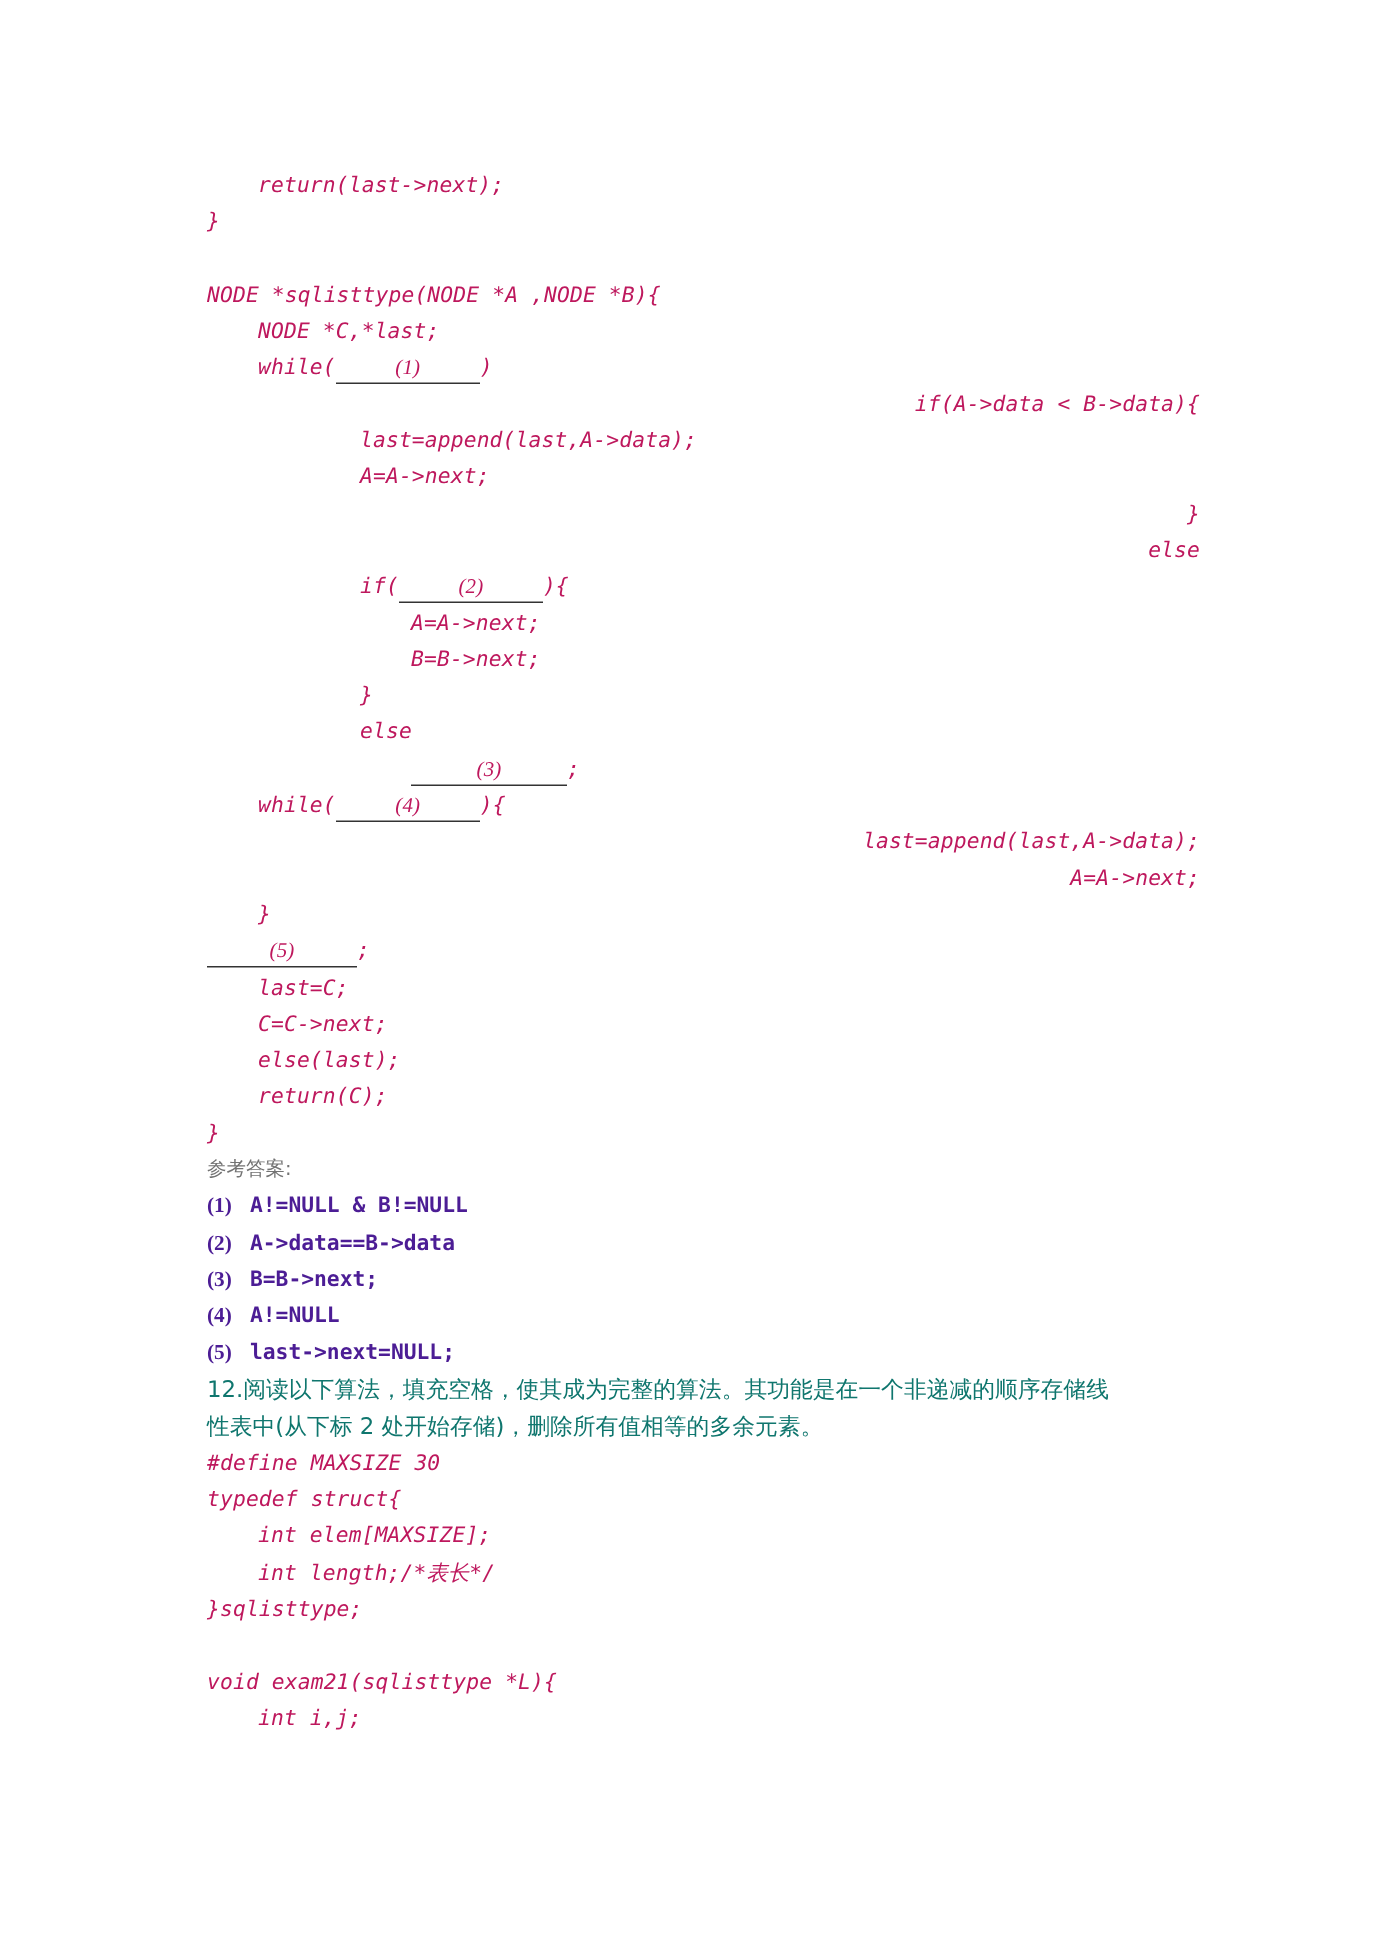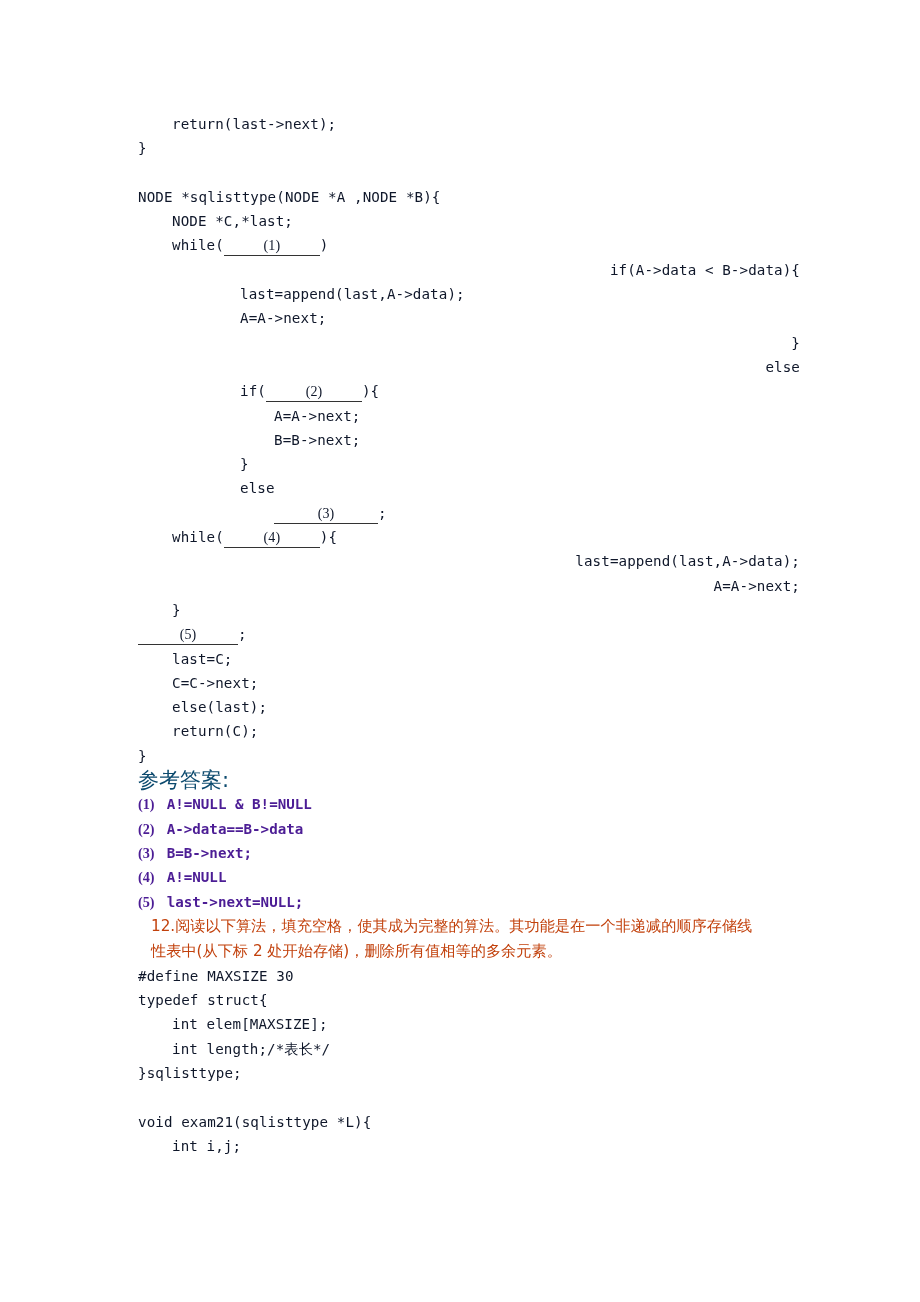--- a/index.html
+++ b/index.html
@@ -29,22 +29,23 @@
     top: 112px;
     width: 662px;
   }
   
   .code-line {
     font-family: "DejaVu Sans Mono", "Liberation Mono", monospace;
     font-size: 14.2px;
     line-height: 24.3px;
     height: 24.3px;
     white-space: pre;
-    color: #0f172a;
+    color: #be185d;
     letter-spacing: 0.1px;
+    font-style: italic;
   }
   .blank-line {
     height: 24.3px;
     line-height: 24.3px;
   }
   
   .i0 { padding-left: 0px; }
   .i1 { padding-left: 34px; }
   .i2 { padding-left: 68px; text-align: right; }
   .i3 { padding-left: 102px; }
@@ -60,47 +61,46 @@
     font-size: 14px;
   }
   .blank-w1 { width: 96px; }
   .blank-w2 { width: 96px; }
   .blank-w3 { width: 104px; }
   .blank-w4 { width: 96px; }
   .blank-w5 { width: 100px; }
   
   .answer-head {
     font-family: "DejaVu Sans", "Liberation Sans", sans-serif;
-    font-size: 21px;
+    font-size: 13px;
     line-height: 24.3px;
     height: 24.3px;
-    color: #0c4a6e;
+    color: #737373;
   }
   .answer-line {
     font-family: "DejaVu Sans Mono", "Liberation Mono", monospace;
     font-size: 14.2px;
     line-height: 24.3px;
     height: 24.3px;
     white-space: pre;
     color: #4c1d95;
     font-weight: bold;
   }
   .answer-num {
     font-family: "Liberation Serif", serif;
     font-size: 14.2px;
   }
   
   .question {
     font-family: "DejaVu Sans", "Liberation Sans", sans-serif;
     font-size: 15.2px;
     line-height: 25px;
-    color: #c2410c;
+    color: #0f766e;
     width: 658px;
     text-align: justify;
-    margin-left: 13px;
   }
   .question .qline { display: block; }
 </style>
 </head>
 <body>
 
 <div class="page">
   <div class="content">
 
     <div id="code-block-1">

